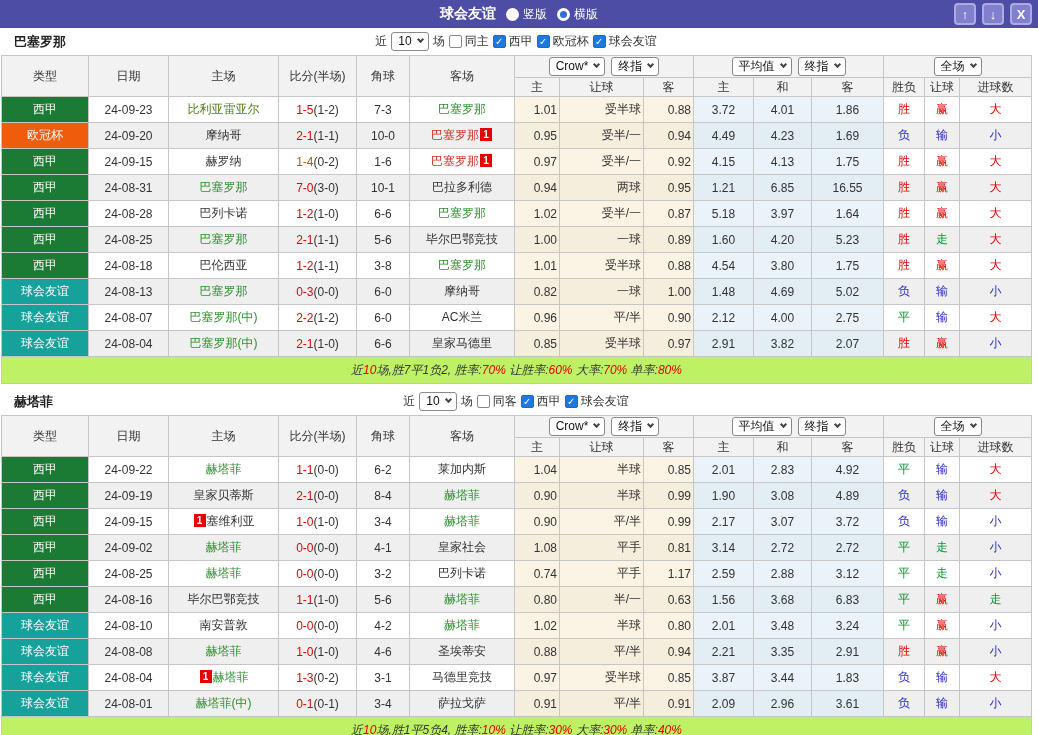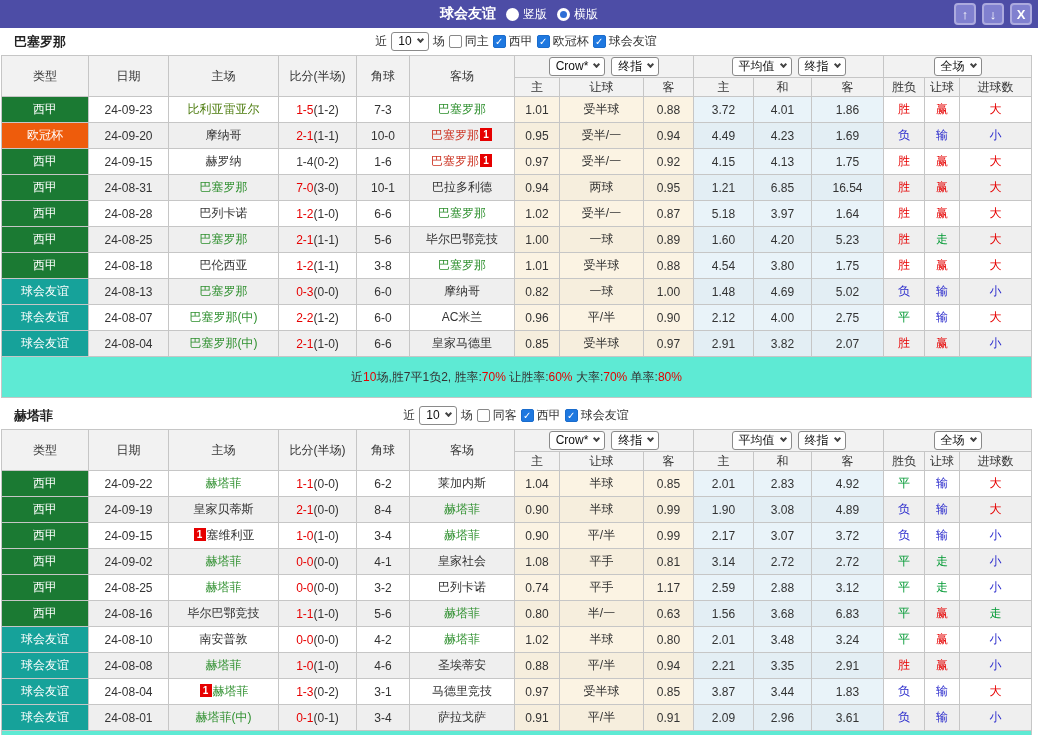--- a/index.html
+++ b/index.html
@@ -29,29 +29,29 @@
   .cbbox { width:13px; height:13px; border:1px solid #888; border-radius:2px; background:#fff;
            display:inline-flex; align-items:center; justify-content:center; font-size:10px; line-height:1; }
   .cbbox.on { background:#1e78e0; border-color:#1a6ccc; color:#fff; font-weight:bold; }
   
   table.grid { border-collapse:collapse; table-layout:fixed; width:1030px; }
   .grid th, .grid td { border:1px solid #c6c6c6; text-align:center; padding:0 2px; white-space:nowrap; overflow:hidden; }
   .grid thead th { background:#f2f2f2; font-weight:normal; height:19px; color:#333; }
   .grid thead .h-grp { padding:1px 0; }
   .grid tbody td { height:26px; font-size:12px; }
   .grid tbody tr:nth-child(even) td.base { background:#efefef; }
-  .grid tbody td.crow { background:#fbf3e3; }
+  .grid tbody td.crow { background:#fbf3e3;text-align:right; }
   .grid tbody tr:nth-child(even) td.crow { background:#f6eedd; }
   .grid tbody td.avg { background:#e9f3f9; }
   .grid tbody tr:nth-child(even) td.avg { background:#e3eef4; }
   .grid td.type { color:#fff; }
   .score-half { color:#333; }
   .mark { display:inline-block; min-width:12px; height:13px; line-height:13px; background:#e60000; color:#fff;
           font-size:10px; font-weight:bold; padding:0 1px; margin:0 1px; vertical-align:1px; }
-  .grid tfoot td.summary { height:41px; background:#5eead4; font-size:12px; }
+  .grid tfoot td.summary { height:27px; background:#bef264; font-size:12px;font-style:italic; }
 </style>
 </head>
 <body>
 
 <div class="titlebar">
   <div class="tb-center">
     <span class="tb-title">球会友谊</span>
     <span class="tb-radio">
       <span class="radio"></span>
       <span>竖版</span>
@@ -186,21 +186,21 @@
             <td class="avg">4.23</td>
             <td class="avg">1.69</td>
             <td class="base" style="color: rgb(41, 41, 204);">负</td>
             <td class="base" style="color: rgb(41, 41, 204);">输</td>
             <td class="base" style="color: rgb(41, 41, 204);">小</td>
           </tr>
           <tr>
             <td class="type" style="background: rgb(27, 122, 51);">西甲</td>
             <td class="base">24-09-15</td>
             <td class="base"><span><span style="color: rgb(51, 51, 51);">赫罗纳</span></span></td>
-            <td class="base"><span style="color: #404040;">1-4</span><span class="score-half">(0-2)</span></td>
+            <td class="base"><span style="color: #a16207;">1-4</span><span class="score-half">(0-2)</span></td>
             <td class="base">1-6</td>
             <td class="base"><span><span style="color: rgb(204, 51, 34);">巴塞罗那</span><span class="mark">1</span></span></td>
             <td class="crow">0.97</td>
             <td class="crow">受半/一</td>
             <td class="crow">0.92</td>
             <td class="avg">4.15</td>
             <td class="avg">4.13</td>
             <td class="avg">1.75</td>
             <td class="base" style="color: rgb(230, 0, 0);">胜</td>
             <td class="base" style="color: rgb(230, 0, 0);">赢</td>
@@ -211,21 +211,21 @@
             <td class="base">24-08-31</td>
             <td class="base"><span><span style="color: rgb(45, 143, 45);">巴塞罗那</span></span></td>
             <td class="base"><span style="color: rgb(230, 0, 0);">7-0</span><span class="score-half">(3-0)</span></td>
             <td class="base">10-1</td>
             <td class="base"><span><span style="color: rgb(51, 51, 51);">巴拉多利德</span></span></td>
             <td class="crow">0.94</td>
             <td class="crow">两球</td>
             <td class="crow">0.95</td>
             <td class="avg">1.21</td>
             <td class="avg">6.85</td>
-            <td class="avg">16.54</td>
+            <td class="avg">16.55</td>
             <td class="base" style="color: rgb(230, 0, 0);">胜</td>
             <td class="base" style="color: rgb(230, 0, 0);">赢</td>
             <td class="base" style="color: rgb(230, 0, 0);">大</td>
           </tr>
           <tr>
             <td class="type" style="background: rgb(27, 122, 51);">西甲</td>
             <td class="base">24-08-28</td>
             <td class="base"><span><span style="color: rgb(51, 51, 51);">巴列卡诺</span></span></td>
             <td class="base"><span style="color: rgb(230, 0, 0);">1-2</span><span class="score-half">(1-0)</span></td>
             <td class="base">6-6</td>

